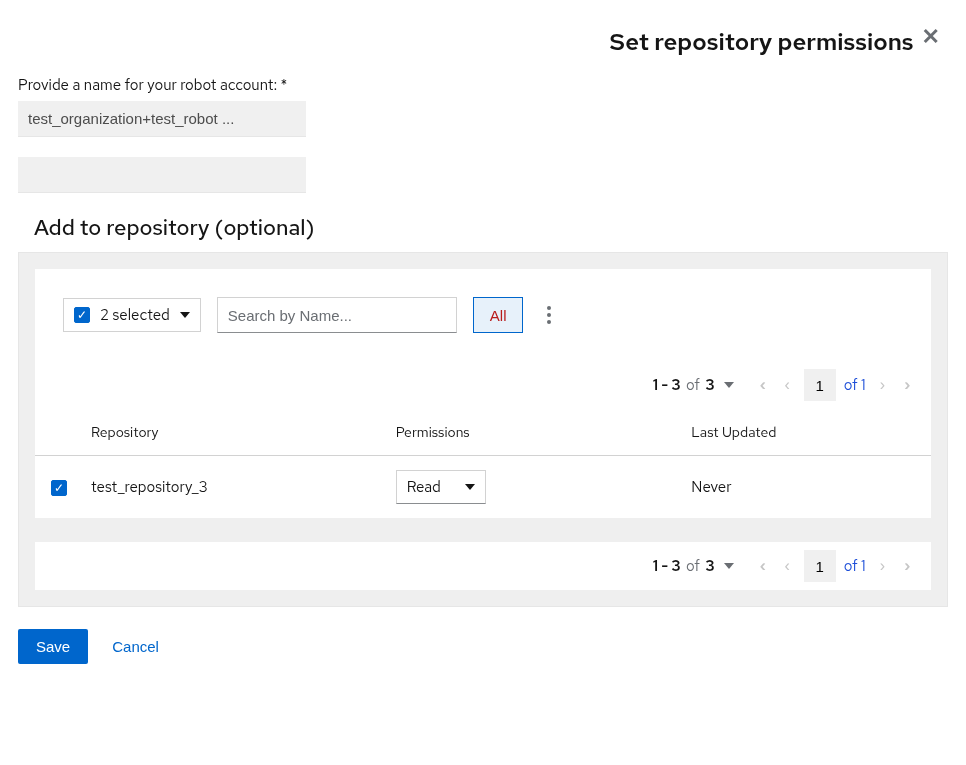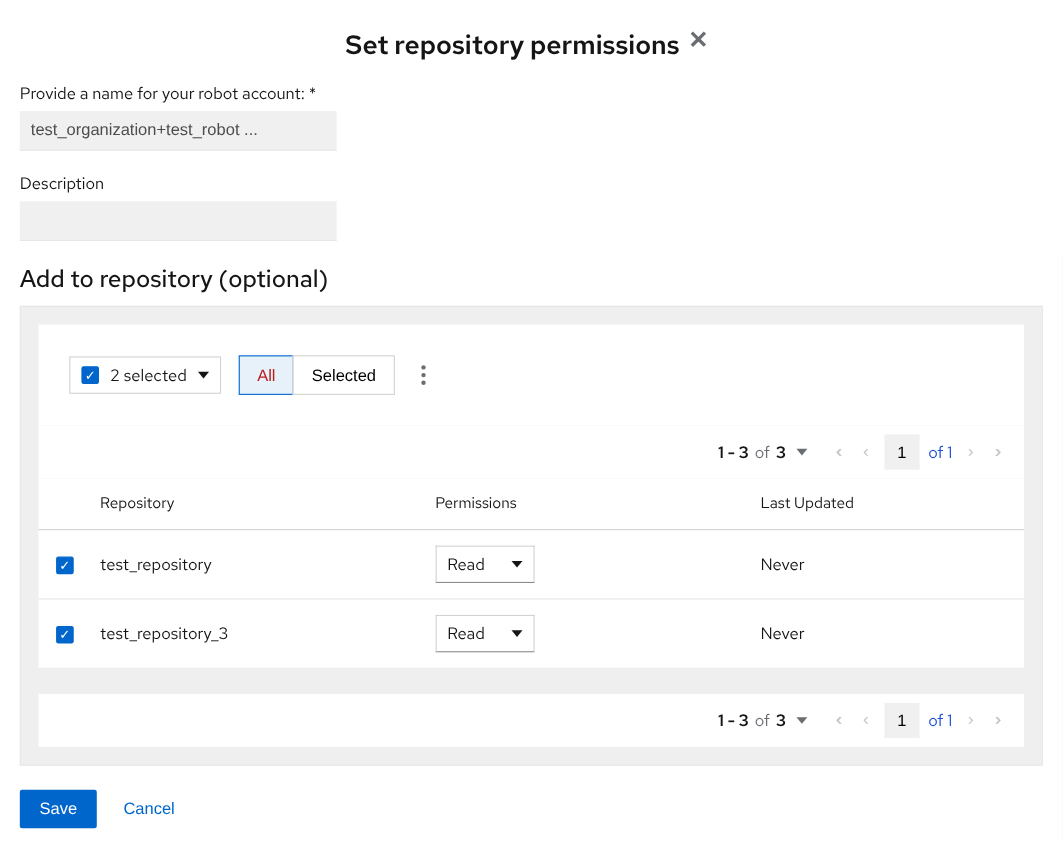--- a/index.html
+++ b/index.html
@@ -7,21 +7,21 @@
     margin: 0;
     padding: 18px;
     font-family: "Red Hat Text", "Helvetica Neue", Arial, sans-serif;
     font-size: 15px;
     color: #151515;
     background: #fff;
     width: 966px;
   }
   .modal-header {
     display: flex;
-    justify-content: center;
+    justify-content: flex-end;
     align-items: flex-start;
   }
   h1 {
     font-size: 24px;
     font-weight: 600;
     margin: 8px 0 18px 0;
   }
   .close-x {
     font-size: 22px;
     font-weight: bold;
@@ -42,21 +42,21 @@
     width: 288px;
     font-size: 15px;
     color: #4d4d4d;
     height: 36px;
   }
   .text-input::placeholder { color: #6a6e73; }
   .field-group { margin-bottom: 20px; }
   h2 {
     font-size: 22px;
     font-weight: 500;
-    margin: 20px 0 10px 0;
+    margin: 20px 0 10px 16px;
   }
   .repo-panel {
     background: #efefef;
     border: 1px solid #e6e6e6;
     padding: 16px;
   }
   .toolbar {
     background: #fff;
     padding: 28px;
     display: flex;
@@ -244,39 +244,38 @@
   <h1>Set repository permissions</h1>
   <div class="close-x">✕</div>
 </div>
 
 <div class="field-group">
   <div class="field-label">Provide a name for your robot account: *</div>
   <input class="text-input" type="text" readonly="" value="test_organization+test_robot ..." style="">
 </div>
 
 <div class="field-group">
-  <div class="field-label">Description</div>
   <input class="text-input" type="text" value="" style="">
 </div>
 
 <h2>Add to repository (optional)</h2>
 
 <div class="repo-panel">
 
   <div class="toolbar">
     <div class="selected-dd">
       <span class="checkbox checked"></span>
       <span>2 selected</span>
       <span class="caret-down"></span>
     </div>
 
+    <input class="search-input" type="text" placeholder="Search by Name..." style="">
 
     <div class="toggle-group">
       <button class="toggle-btn active">All</button>
-      <button class="toggle-btn">Selected</button>
     </div>
 
     <div class="kebab">
       <span></span>
         <span></span>
         <span></span>
     </div>
   </div>
 
   <div class="pagination-bar">
@@ -303,29 +302,20 @@
       <tr>
         <th class="col-check"></th>
         <th class="col-repo">Repository</th>
         <th class="col-perm">Permissions</th>
         <th class="col-upd">Last Updated</th>
       </tr>
     </thead>
     <tbody id="repo-tbody">
         <tr>
           <td class="col-check"><span class="checkbox checked"></span></td>
-          <td>test_repository</td>
-          <td><div class="perm-select">
-              <span>Read</span>
-              <span class="caret-down"></span>
-            </div></td>
-          <td>Never</td>
-        </tr>
-        <tr>
-          <td class="col-check"><span class="checkbox checked"></span></td>
           <td>test_repository_3</td>
           <td><div class="perm-select">
               <span>Read</span>
               <span class="caret-down"></span>
             </div></td>
           <td>Never</td>
         </tr>
       </tbody>
   </table>
 

